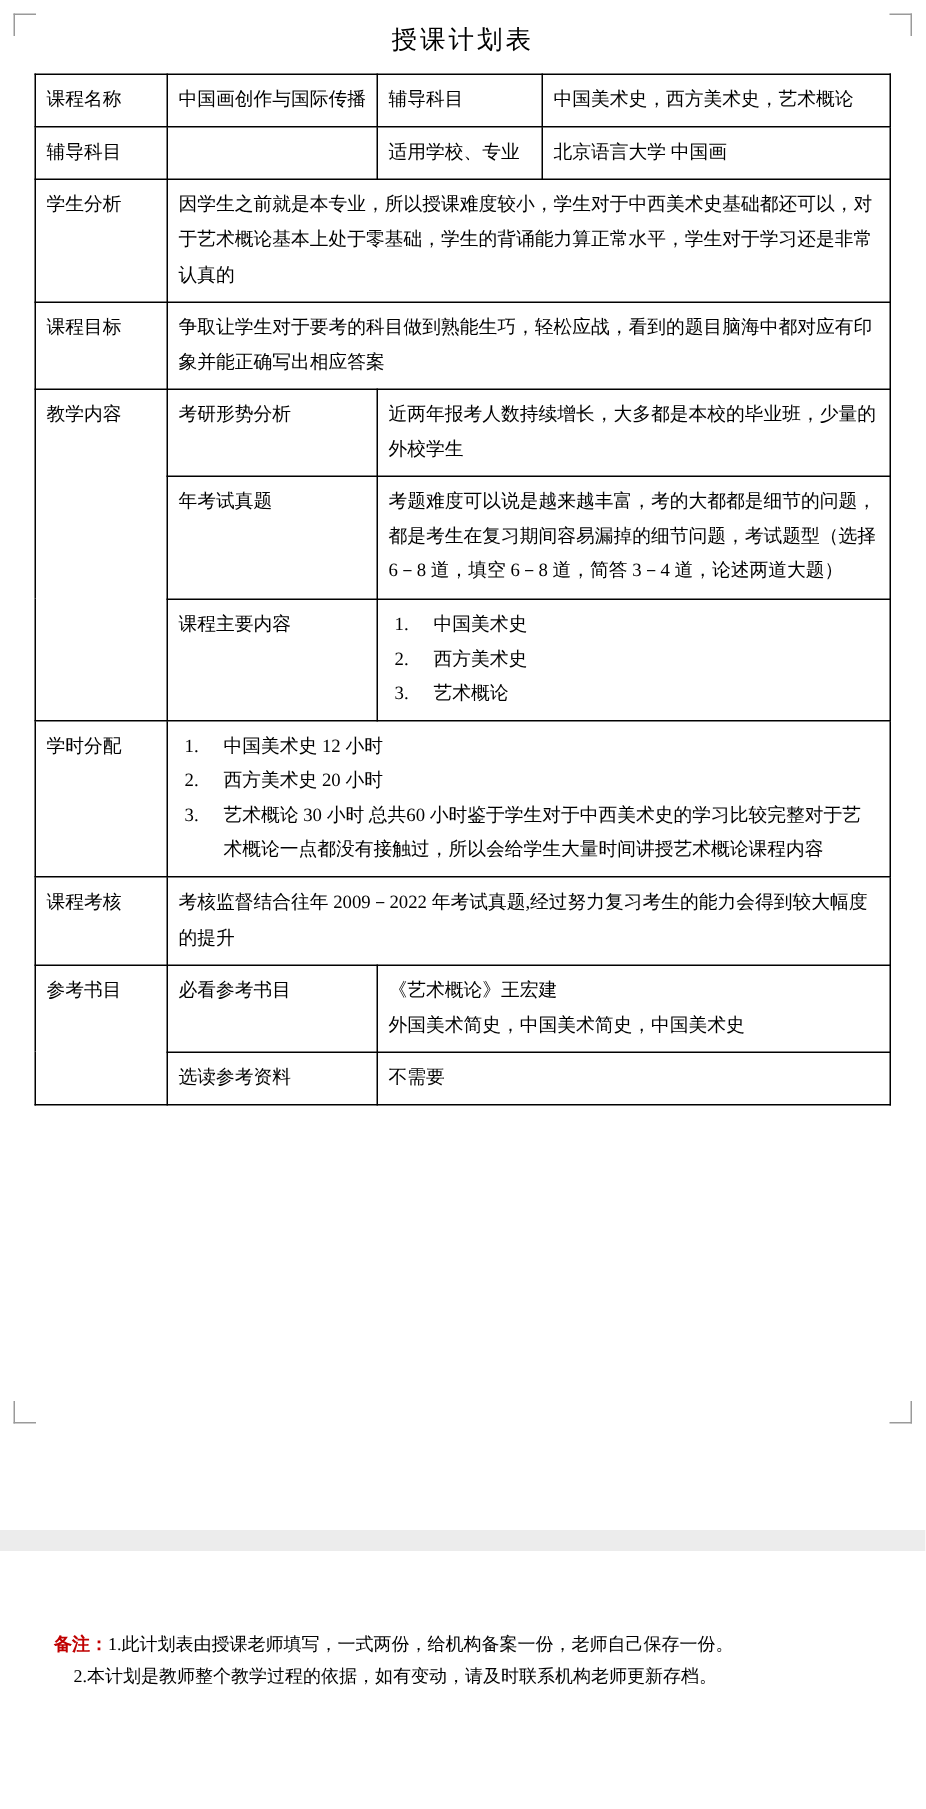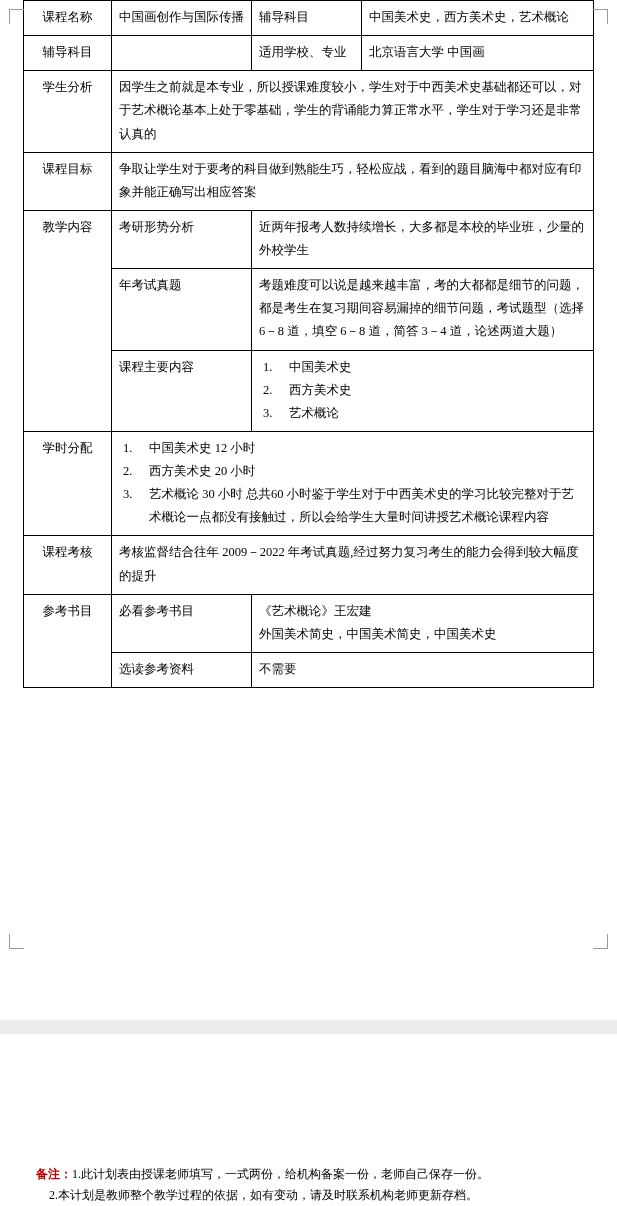--- a/index.html
+++ b/index.html
@@ -51,21 +51,20 @@
     line-height: 1.85;
   }
   table.plan td {
     border: 1px solid #000000;
     padding: 5px 7px 6px 7px;
     vertical-align: top;
     word-break: break-all;
   }
   td.label {
     width: 88px;
-    text-align: center;
     white-space: nowrap;
   }
   td.sublabel {
     width: 140px;
     text-align: left;
     margin-top: 12px;
   }
   td.midlabel {
     width: 110px;
     text-align: left;
@@ -93,21 +92,21 @@
   .sep-bar {
     position: absolute;
     top: 1020px;
     left: 0;
     width: 617px;
     height: 14px;
     background: #ececec;
   }
   .footer {
     position: absolute;
-    top: 1164px;
+    top: 1086px;
     left: 0;
     width: 617px;
     font-size: 12px;
     line-height: 1.75;
     font-family: "Liberation Serif", "DejaVu Serif", serif;
   }
   .footer .row {
     padding-left: 36px;
     text-indent: 0;
   }
@@ -122,20 +121,21 @@
 </head>
 <body>
 
 <div class="page">
 
   <div class="crop tl"></div>
   <div class="crop tr"></div>
   <div class="crop bl"></div>
   <div class="crop br"></div>
 
+  <div class="doc-title">授课计划表</div>
 
   <table class="plan">
     <colgroup>
       <col style="width:88px">
       <col style="width:140px">
       <col style="width:110px">
       <col style="width:232px">
     </colgroup>
     <tbody>
       <tr>

